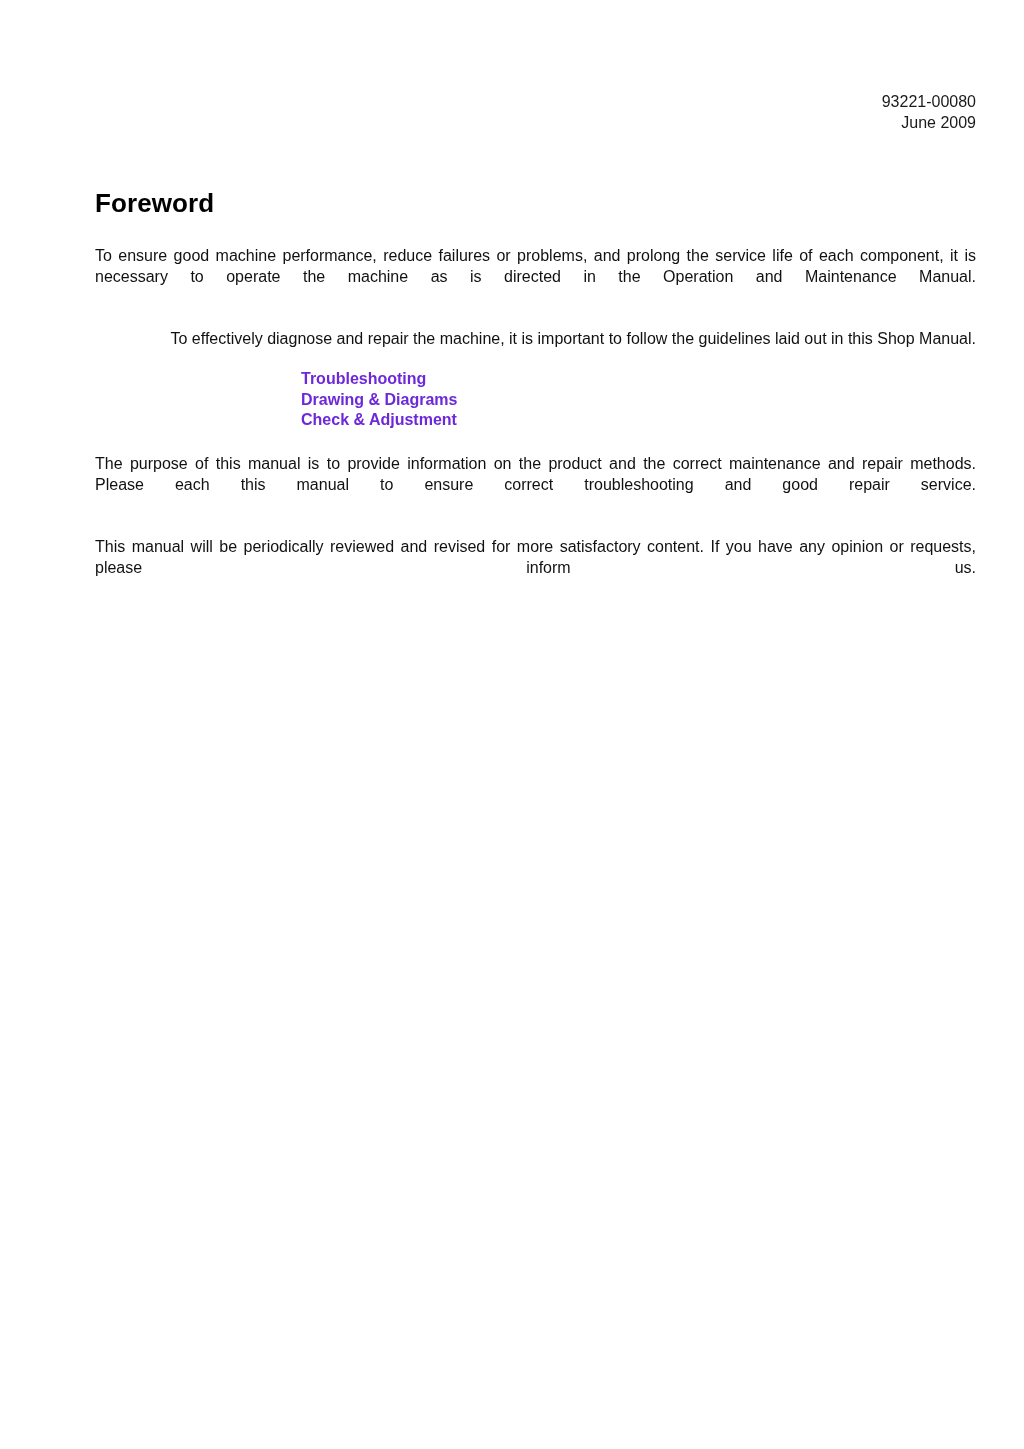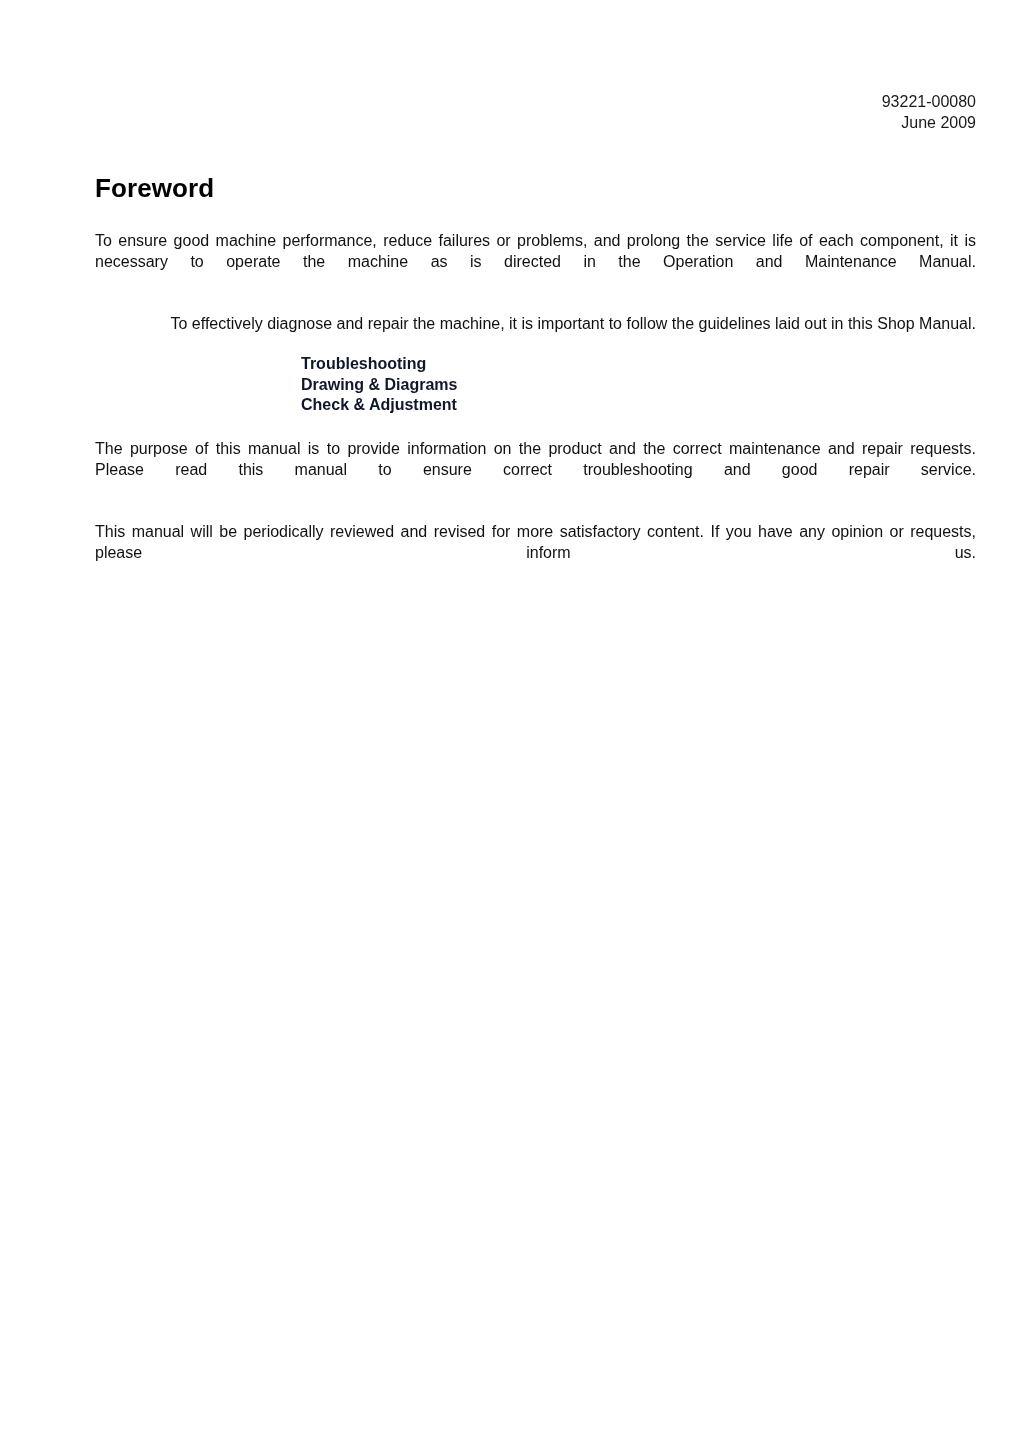--- a/index.html
+++ b/index.html
@@ -31,21 +31,21 @@
   }
   .doc-header .line {
     display: block;
     white-space: nowrap;
   }
 
   
   .content {
     position: absolute;
     left: 95px;
-    top: 172px;
+    top: 187px;
     width: 881px;
   }
 
   .page-title {
     font-size: 26px;
     font-weight: bold;
     line-height: 32px;
     letter-spacing: 0.1px;
     margin: 0 0 26px 0;
     color: #000000;
@@ -80,21 +80,21 @@
   
   .topic-list {
     list-style: none;
     margin: 0 0 22px 0;
     padding: 0 0 0 206px;
   }
   .topic-list li {
     font-size: 16px;
     font-weight: bold;
     line-height: 20.5px;
-    color: #0f172a;
+    color: #6d28d9;
     white-space: nowrap;
   }
 </style>
 </head>
 <body>
 
 <div class="page">
 
   <div class="doc-header">
     <span class="line">93221-00080</span>
@@ -109,18 +109,18 @@
 
     <p class="body-para no-justify">To effectively diagnose and repair the machine, it is important to follow the guidelines laid out in this Shop Manual.</p>
 
     <ul class="topic-list">
       <li>Troubleshooting</li>
       <li>Drawing &amp; Diagrams</li>
       <li>Check &amp; Adjustment</li>
     </ul>
 
 
-    <p class="body-para">The purpose of this manual is to provide information on the product and the correct maintenance and repair requests. Please read this manual to ensure correct troubleshooting and good repair service.</p>
+    <p class="body-para">The purpose of this manual is to provide information on the product and the correct maintenance and repair methods. Please each this manual to ensure correct troubleshooting and good repair service.</p>
 
     <p class="body-para">This manual will be periodically reviewed and revised for more satisfactory content. If you have any opinion or requests, please inform us.</p>
 
   </div>
 </div>
 
 </body></html>

